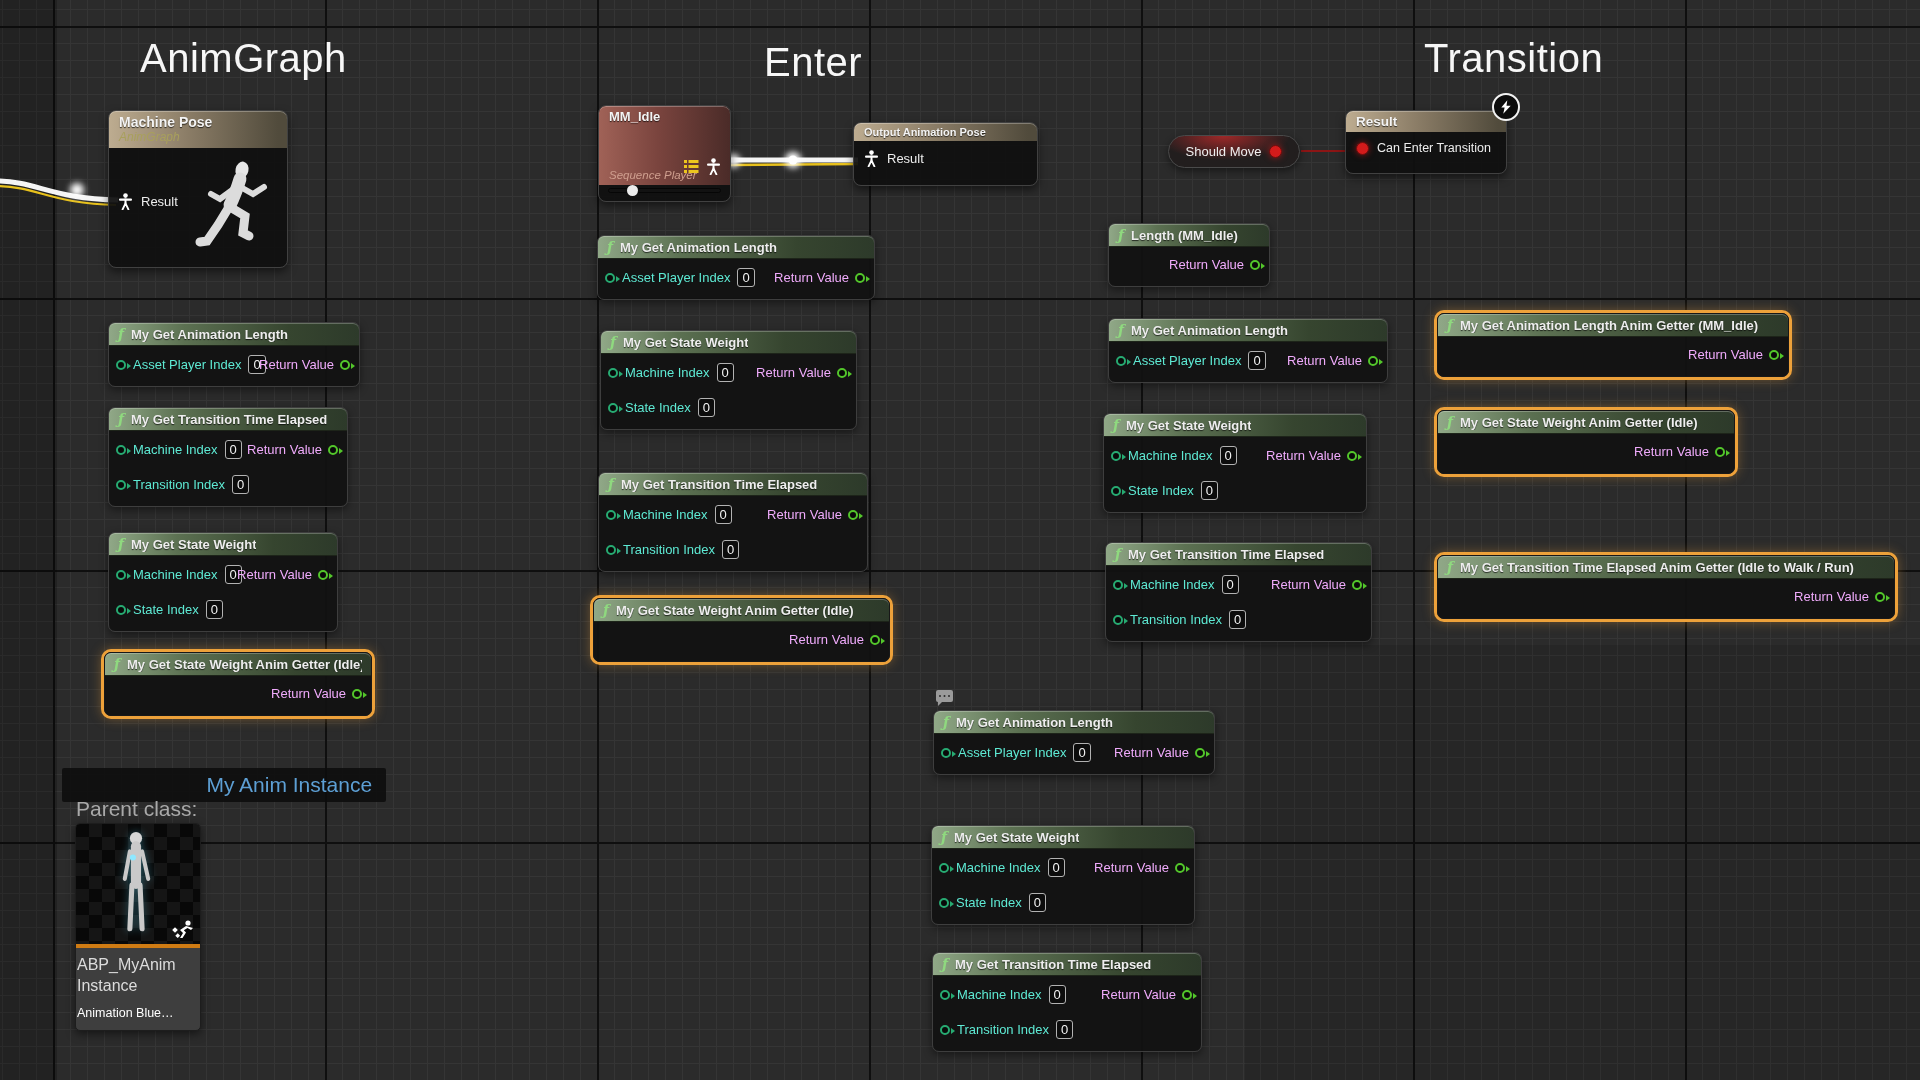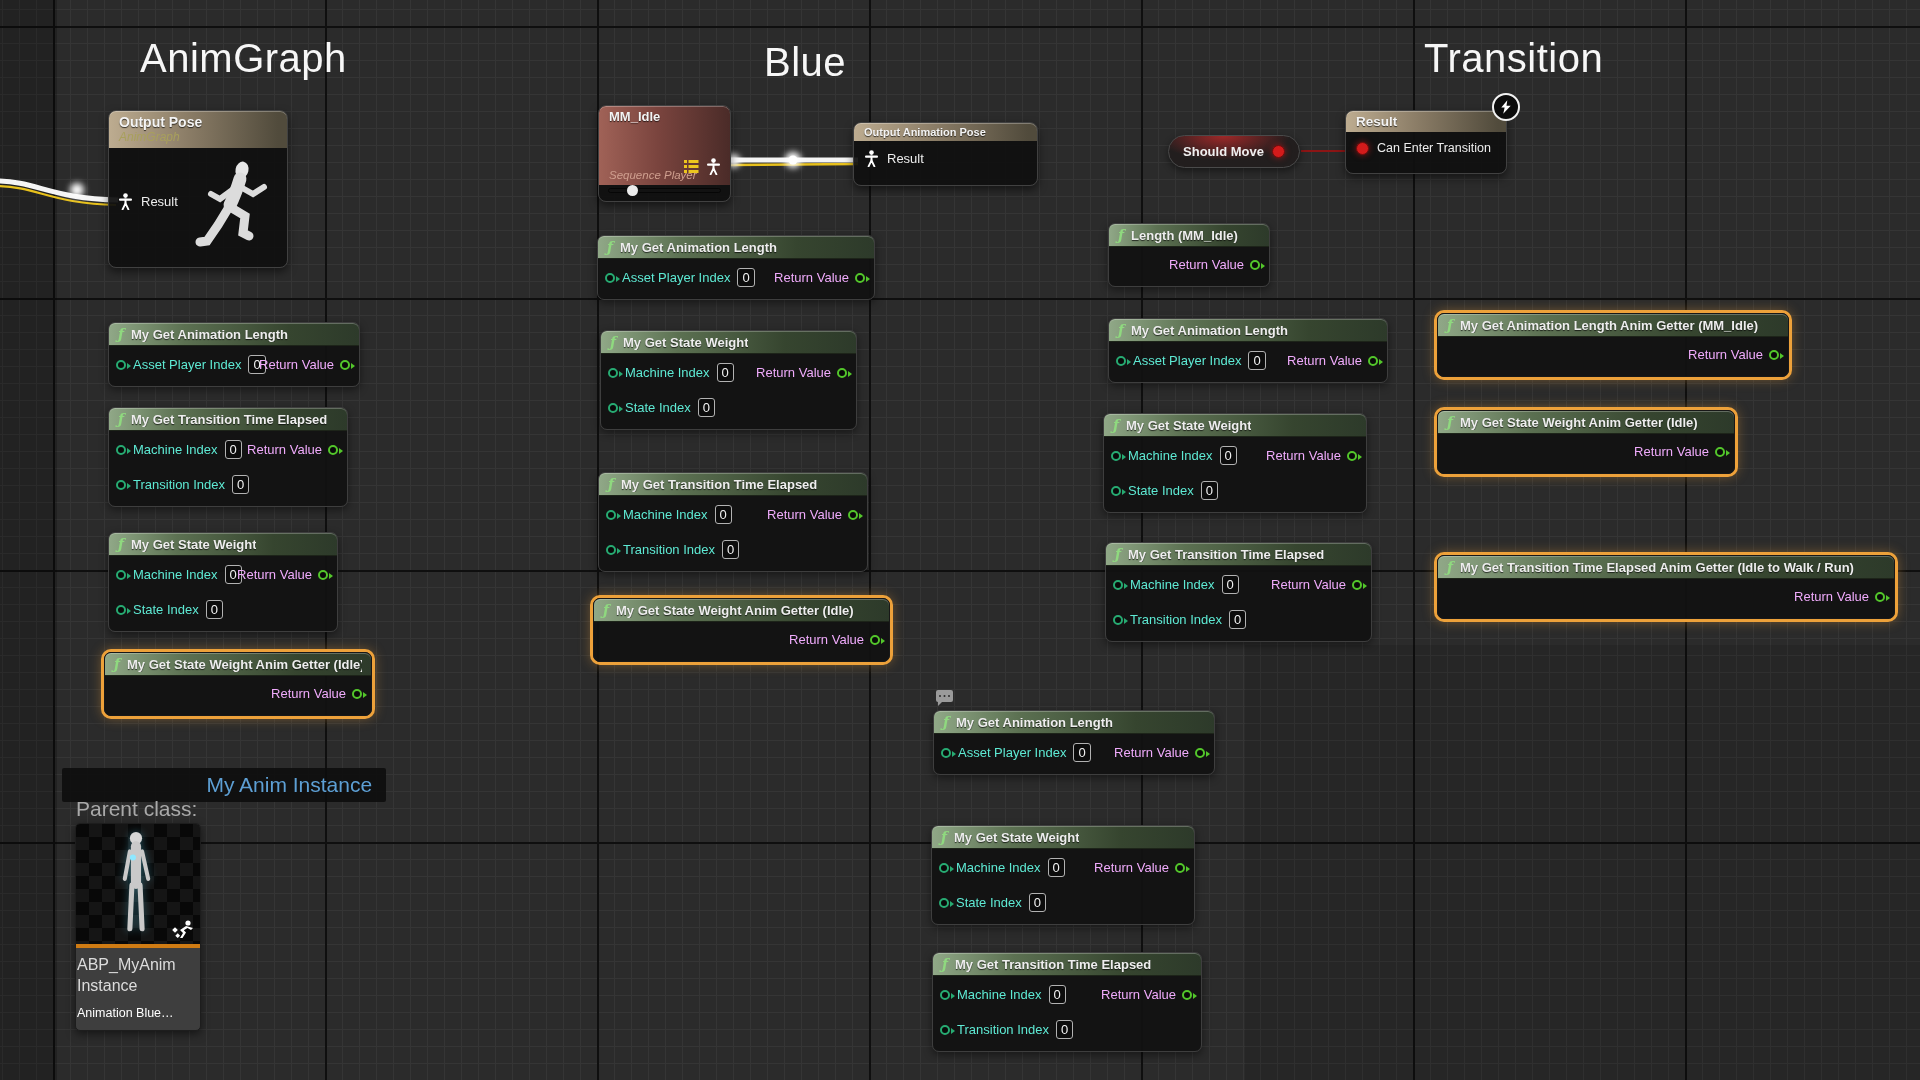--- a/index.html
+++ b/index.html
@@ -58,21 +58,21 @@
   .pin.out{border:2.5px solid #53c62b;}
   .pin.out::after{content:"";position:absolute;left:9px;top:1.6px;border-left:4px solid #53c62b;
     border-top:3.4px solid transparent;border-bottom:3.4px solid transparent;}
   .pin.red{width:13px;height:13px;background:#d31b1b;border:1px solid #6e0d0d;
     box-shadow:0 0 6px rgba(211,27,27,.6);}
 
   
   .pill{position:absolute;z-index:2;border-radius:17px;border:1px solid #4a4a4a;
     background:radial-gradient(85% 130% at 42% 0%,rgba(190,42,42,.8),rgba(40,24,24,.25) 60%),#202020;
     display:flex;align-items:center;justify-content:center;gap:8px;
-    box-shadow:0 3px 7px rgba(0,0,0,.45);color:#efefef;font-size:13px;font-weight:bold;}
+    box-shadow:0 3px 7px rgba(0,0,0,.45);color:#efefef;font-size:13px;}
 
   .lightning{position:absolute;z-index:3;width:28px;height:28px;border-radius:50%;
     background:#0c0c0c;border:2.5px solid #f2f2f2;display:flex;align-items:center;justify-content:center;}
 
   
   .pbar{position:absolute;z-index:2;height:34px;display:flex;align-items:center;gap:9px;
     padding:0 14px;background:rgba(13,13,13,.88);border-radius:2px;}
   .pbar-l{color:#a9a9a9;font-size:21px;margin-top:48px;}
   .pbar-v{color:#5d9fd4;font-size:21px;cursor:pointer;}
   .tile{position:absolute;z-index:2;width:126px;border-radius:5px;overflow:hidden;background:#3e3e3e;
@@ -120,26 +120,26 @@
     <circle cx="77" cy="190" r="7" fill="#ffffff" filter="url(#blur6)"></circle>
     <path d="M728,165 L858,164" stroke="#e8c11c" stroke-width="2.4"></path>
     <path d="M728,160 L858,160" stroke="#f5f5f5" stroke-width="5"></path>
     <circle cx="733" cy="161" r="7" fill="#ffffff" filter="url(#blur6)"></circle>
     <circle cx="793" cy="160" r="8" fill="#ffffff" filter="url(#blur6)"></circle>
     <circle cx="793" cy="160" r="4.5" fill="#ffffff"></circle>
     <path d="M1301,151 L1353,151" stroke="#8c1515" stroke-width="2"></path>
   </svg>
 
   <div class="sec-title" style="left:140px;top:36px;">AnimGraph</div>
-  <div class="sec-title" style="left:764px;top:40px;">Blue</div>
+  <div class="sec-title" style="left:764px;top:40px;">Enter</div>
   <div class="sec-title" style="left:1424px;top:36px;">Transition</div>
 
   <div class="node" style="left:108px;top:110px;width:180px;height:158px;">
     <div class="hdr tan">
-      <div class="hdr-title">Output Pose</div>
+      <div class="hdr-title">Machine Pose</div>
       <div class="hdr-sub sub-olive">AnimGraph</div>
     </div>
     <div class="pose-row" style="position:absolute;left:9px;top:82px;">
       <svg viewBox="0 0 15 17" width="15" height="17">
           <circle cx="7.5" cy="2.6" r="2.3" fill="#fff"></circle>
           <rect x="1" y="5.6" width="13" height="2.1" rx="1" fill="#fff"></rect>
           <rect x="6.5" y="5.6" width="2" height="5.2" fill="#fff"></rect>
           <path d="M7.5 10.4 L4.6 16.4 M7.5 10.4 L10.4 16.4" stroke="#fff" stroke-width="1.9" stroke-linecap="round" fill="none"></path>
         </svg>
       <span class="pose-label">Result</span>

